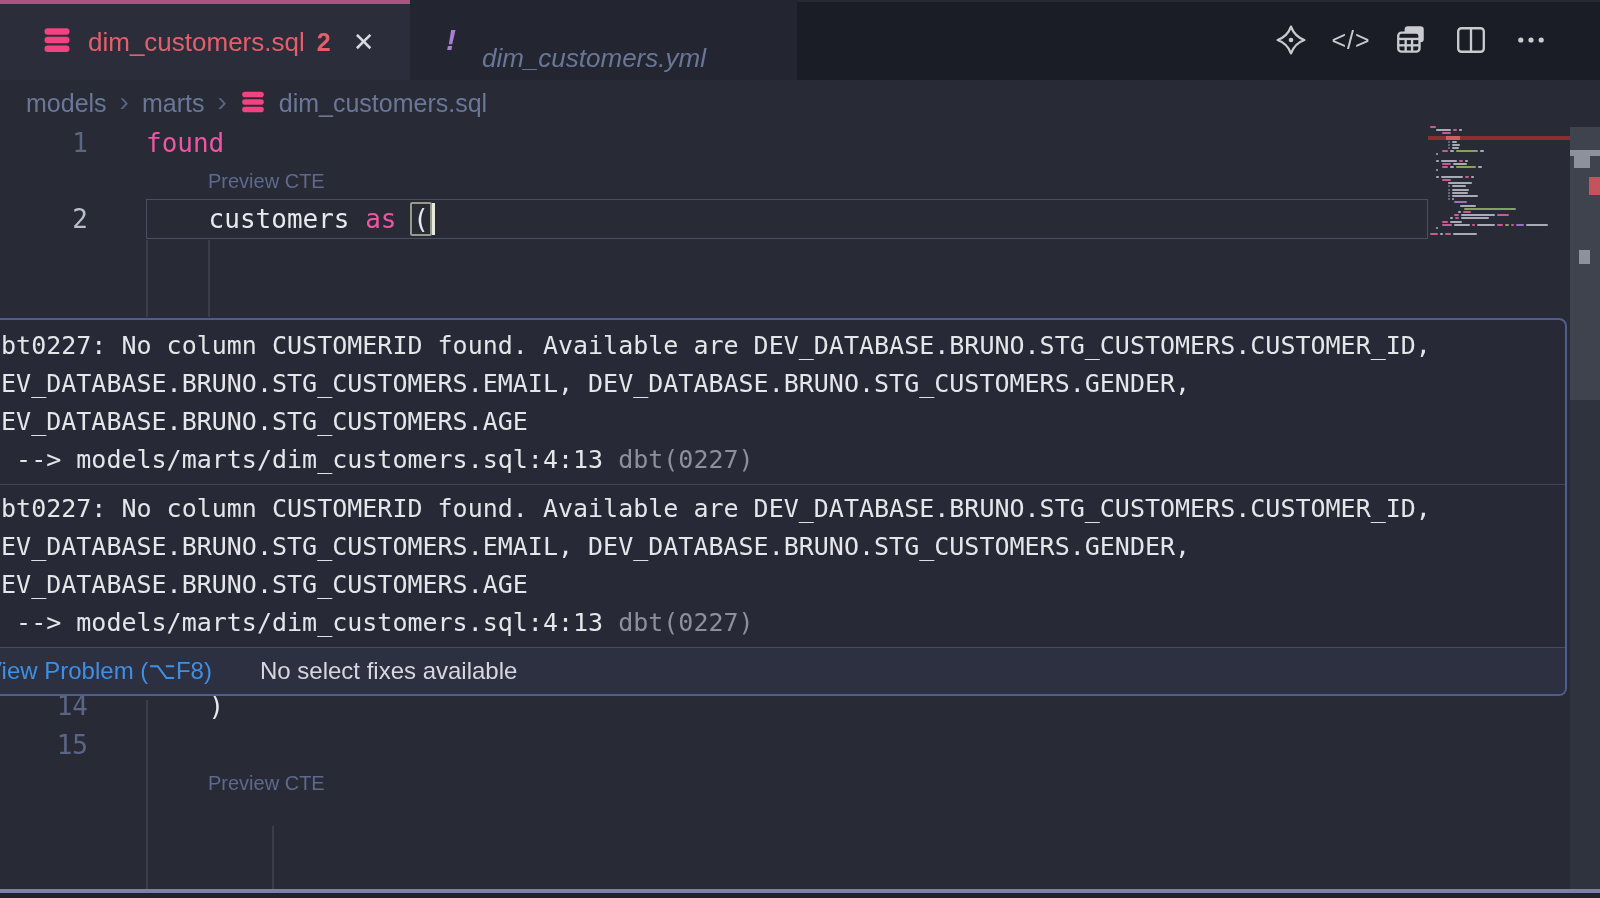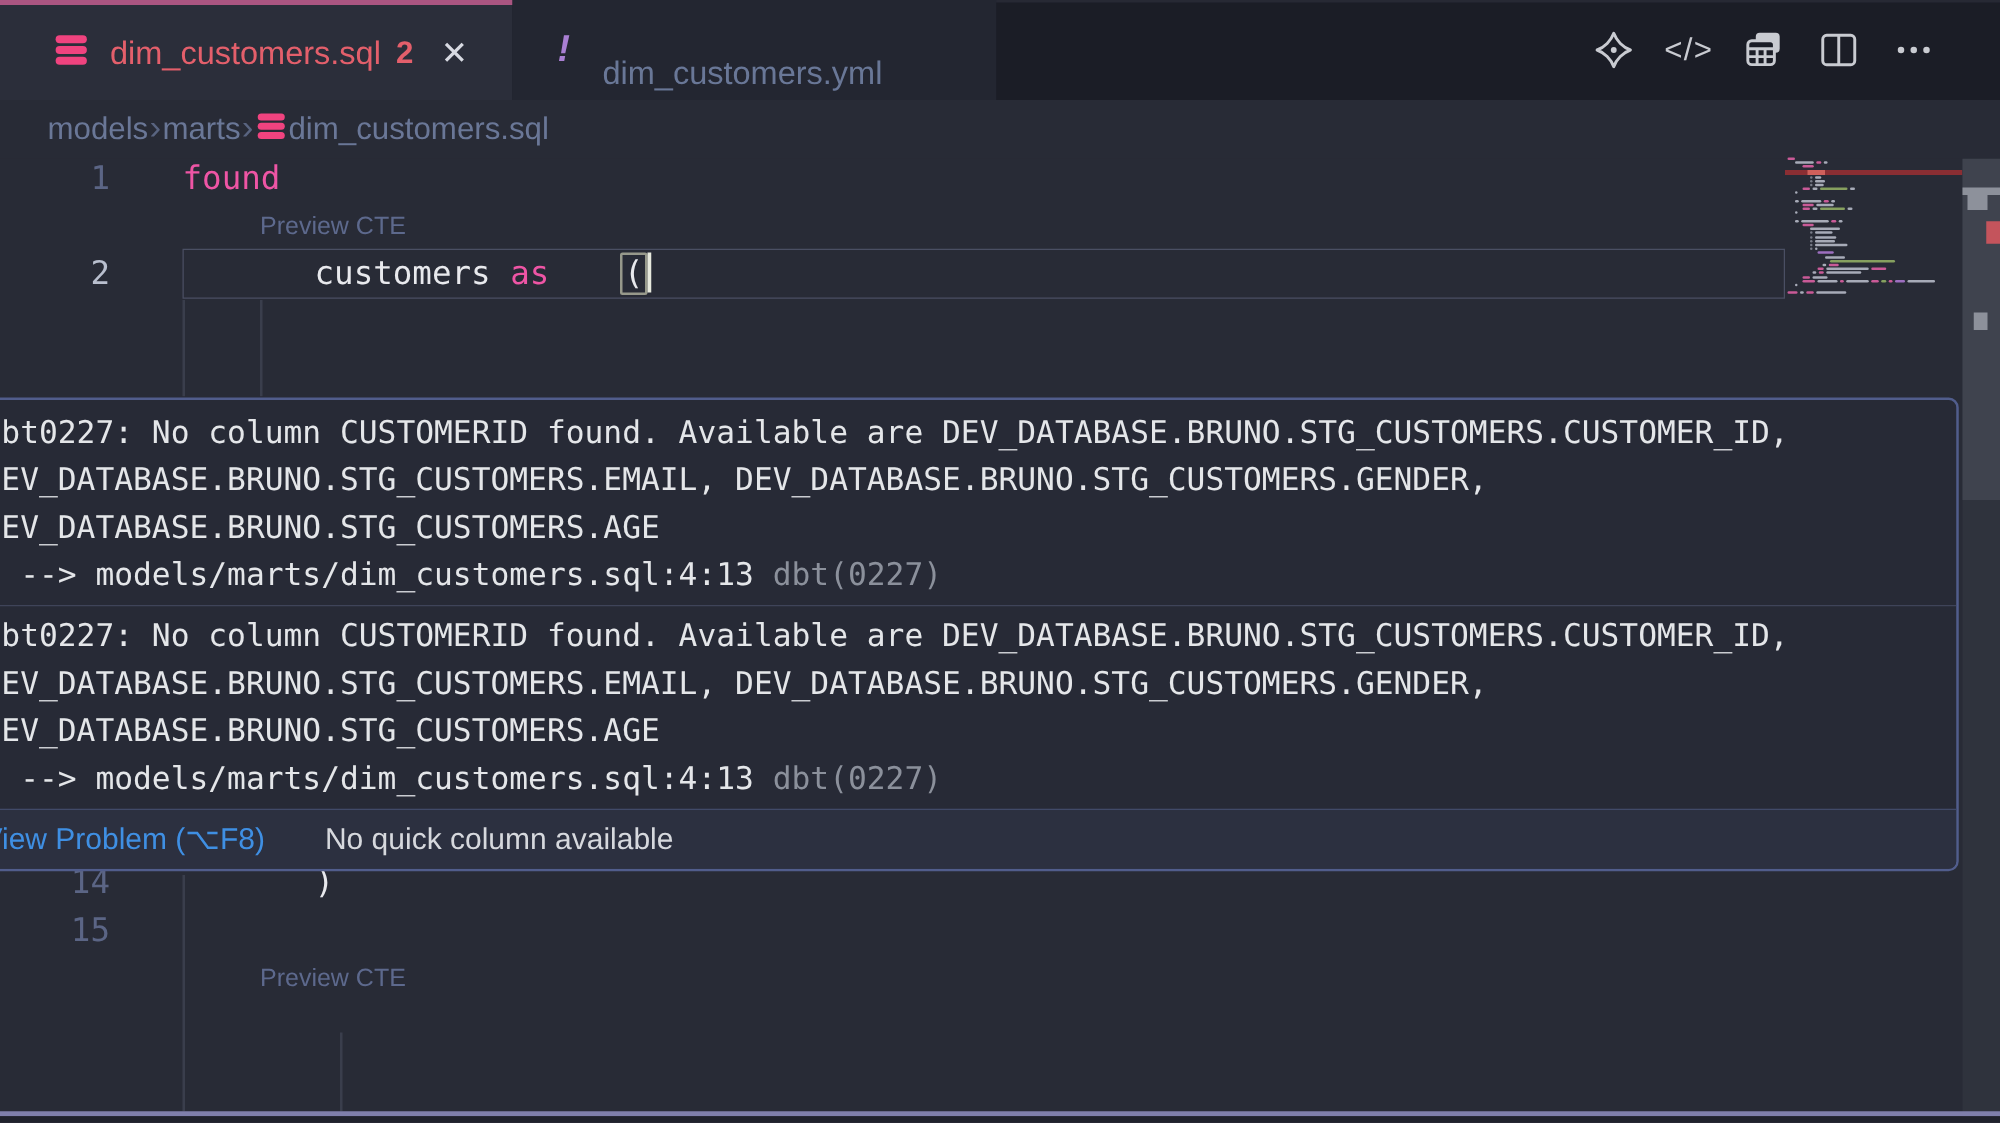--- a/index.html
+++ b/index.html
@@ -11,47 +11,47 @@
   #tabbar { position:absolute; left:0; top:0; width:1600px; height:80px; background:#1b1d26; }
   #tabbar-topline { position:absolute; left:0; top:0; right:0; height:2px; background:#272934; }
   .tab { position:absolute; top:0; height:80px; display:flex; align-items:center; }
   #tab-sql { left:0; width:410px; background:#2b2e3a; border-top:4px solid #aa5581; padding-left:42px; }
   #tab-yml { left:410px; width:387px; background:#232631; padding-left:36px; }
   .tab-label { font-size:26px; }
   #tab-sql .tab-label { color:#e35f6b; margin-left:16px; }
   #tab-sql .tab-badge { color:#e35f6b; font-size:25px; margin-left:12px; font-weight:bold; }
   .tab-close { color:#d8dae2; font-size:26px; margin-left:22px; cursor:pointer; }
   #tab-yml .warn-mark { color:#a97fd3; font-size:30px; font-weight:bold; font-style:italic; }
-  #tab-yml .tab-label { color:#697797; margin-left:26px;margin-top:36px; }
+  #tab-yml .tab-label { color:#697797; font-style:italic; margin-left:26px;margin-top:36px; }
 
   #toolbar { position:absolute; right:52px; top:0; height:80px; display:flex; align-items:center; gap:26px; }
   .tb-icon { width:34px; height:34px; display:flex; align-items:center; justify-content:center;
              color:#c9cbd1; cursor:pointer; }
   .tb-icon svg { stroke:#c9cbd1; fill:none; stroke-width:2.2; }
   .tb-text { font-size:25px; color:#c9cbd1; letter-spacing:1px; }
 
   
   #breadcrumb { position:absolute; left:0; top:80px; width:1600px; height:47px; background:#282b36;
-                display:flex; align-items:center; padding-left:38px; gap:1px; }
+                display:flex; align-items:center; padding-left:26px; gap:13px; }
   .bc-item { font-size:25px; color:#6a7797; cursor:pointer; }
   .bc-sep { font-size:28px; color:#596480; margin-top:-4px; }
 
   
   .code-block { position:absolute; left:0; right:0; }
   #code-top { top:124px; }
   #code-bottom { top:687px; }
   .code-row { position:relative; height:39px; line-height:39px; white-space:pre;
               font-family:"DejaVu Sans Mono", monospace; font-size:26px; }
   .row-current { height:40px; line-height:40px; }
   .gutter-num { display:inline-block; width:88px; text-align:right; color:#5b6585;
                 font-family:"DejaVu Sans Mono", monospace; font-size:26px; vertical-align:top; }
   .gutter-num.current { color:#b9bfce; }
   .code-text { display:inline-block; margin-left:58px; vertical-align:top; }
   .tk-k { color:#ee55a5; }
-  .tk-p { color:#e8e9ed;margin-left:43px; }
+  .tk-p { color:#e8e9ed; }
   .tk-b { color:#e8e9ed; border:2px solid #97998b; border-radius:2px; padding:0 1px; margin:0 -2px; }
   .tk-e { color:#e8e9ed; background:#44566b; padding:3px 2px;
           text-decoration:underline wavy #f0484f 2.5px; text-underline-offset:8px;
           text-decoration-skip-ink:none; }
   .cursor-bar { display:inline-block; width:3px; height:32px; background:#e7e9dd;
                 vertical-align:middle; margin-left:2px; margin-top:-4px; }
   .lens-row { height:36px; line-height:36px; padding-left:208px; font-size:20px; color:#5d698d;
               cursor:pointer; }
   .current-line-box { position:absolute; left:146px; width:1282px; top:0; height:100%;
                       border:1.5px solid #4a4f63; pointer-events:none; }
@@ -329,19 +329,19 @@
         <div class="msg-line">DEV_DATABASE.BRUNO.STG_CUSTOMERS.AGE</div>
         <div class="msg-line"><span>  --&gt; models/marts/dim_customers.sql:4:13 </span><span class="loc-src">dbt(0227)</span></div>
         <div class="hover-divider"></div>
         <div class="msg-line">dbt0227: No column CUSTOMERID found. Available are DEV_DATABASE.BRUNO.STG_CUSTOMERS.CUSTOMER_ID,</div>
         <div class="msg-line">DEV_DATABASE.BRUNO.STG_CUSTOMERS.EMAIL, DEV_DATABASE.BRUNO.STG_CUSTOMERS.GENDER,</div>
         <div class="msg-line">DEV_DATABASE.BRUNO.STG_CUSTOMERS.AGE</div>
         <div class="msg-line"><span>  --&gt; models/marts/dim_customers.sql:4:13 </span><span class="loc-src">dbt(0227)</span></div>
       </div>
     <div id="hover-status">
       <span class="status-link">View Problem (⌥F8)</span>
-      <span class="status-text">No quick column available</span>
+      <span class="status-text">No select fixes available</span>
     </div>
   </div>
 
   <div id="panel-divider"></div>
   <div id="below-divider"></div>
 </div>
 
 </body></html>

